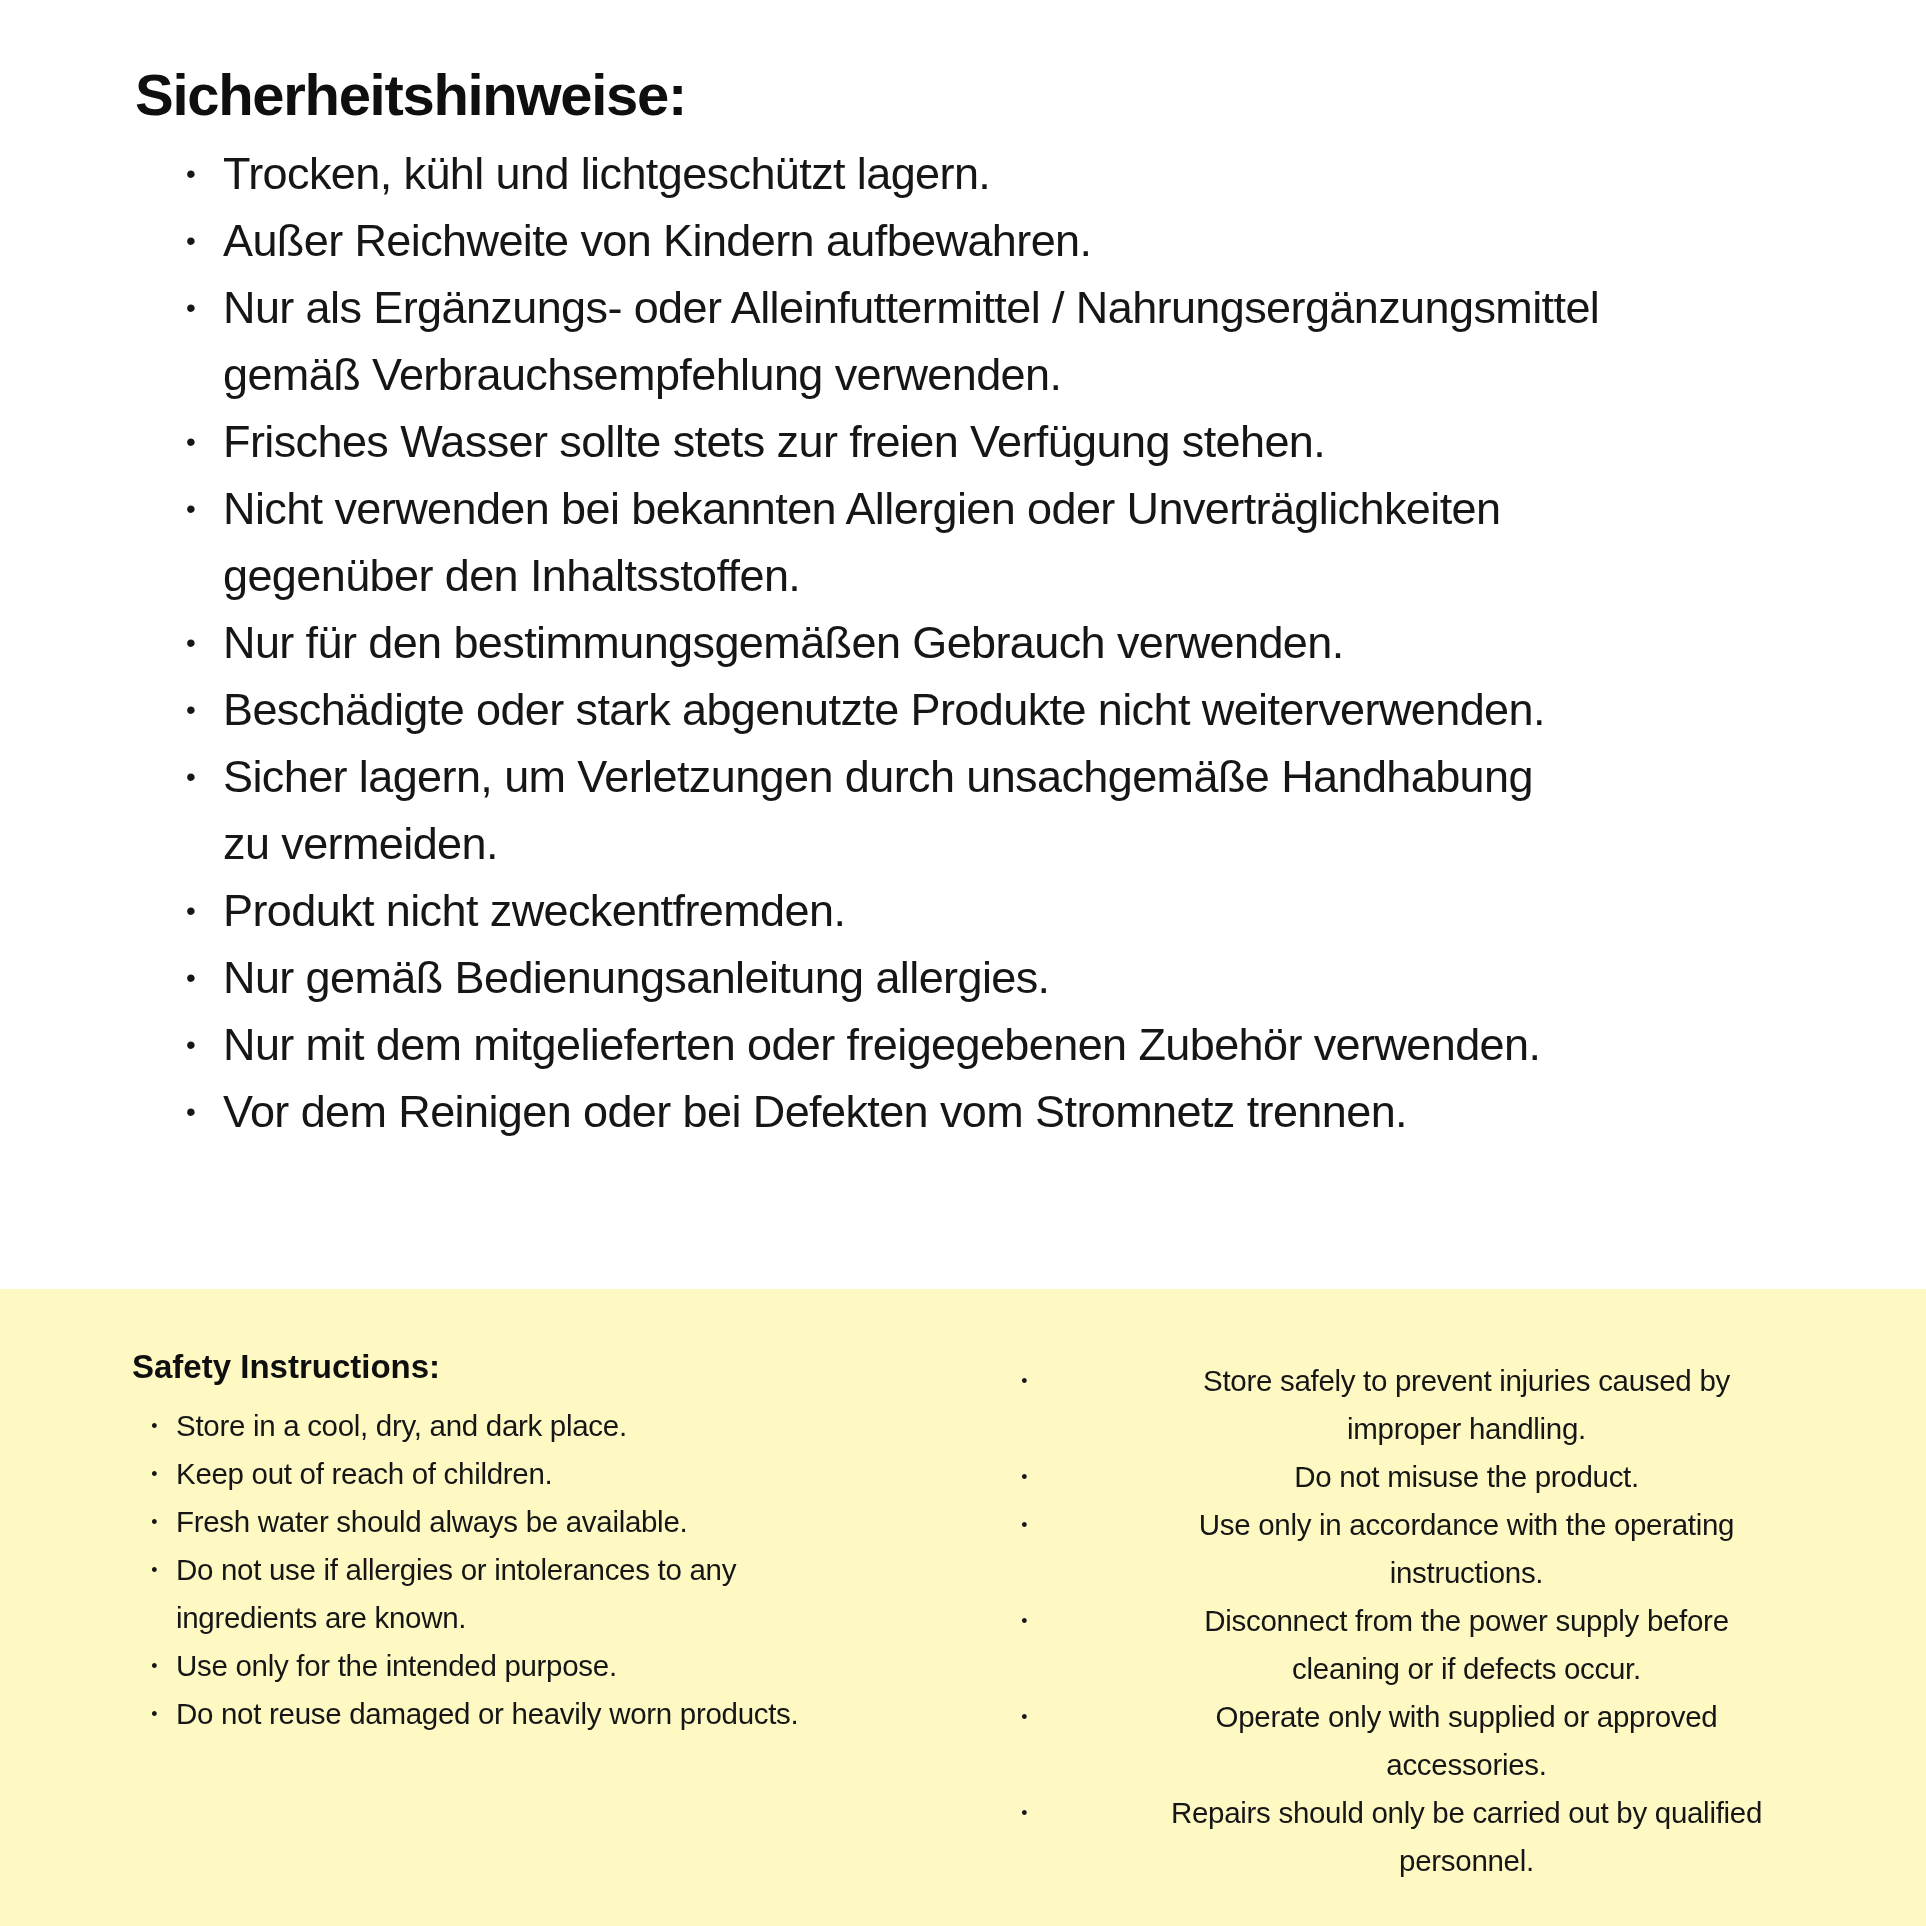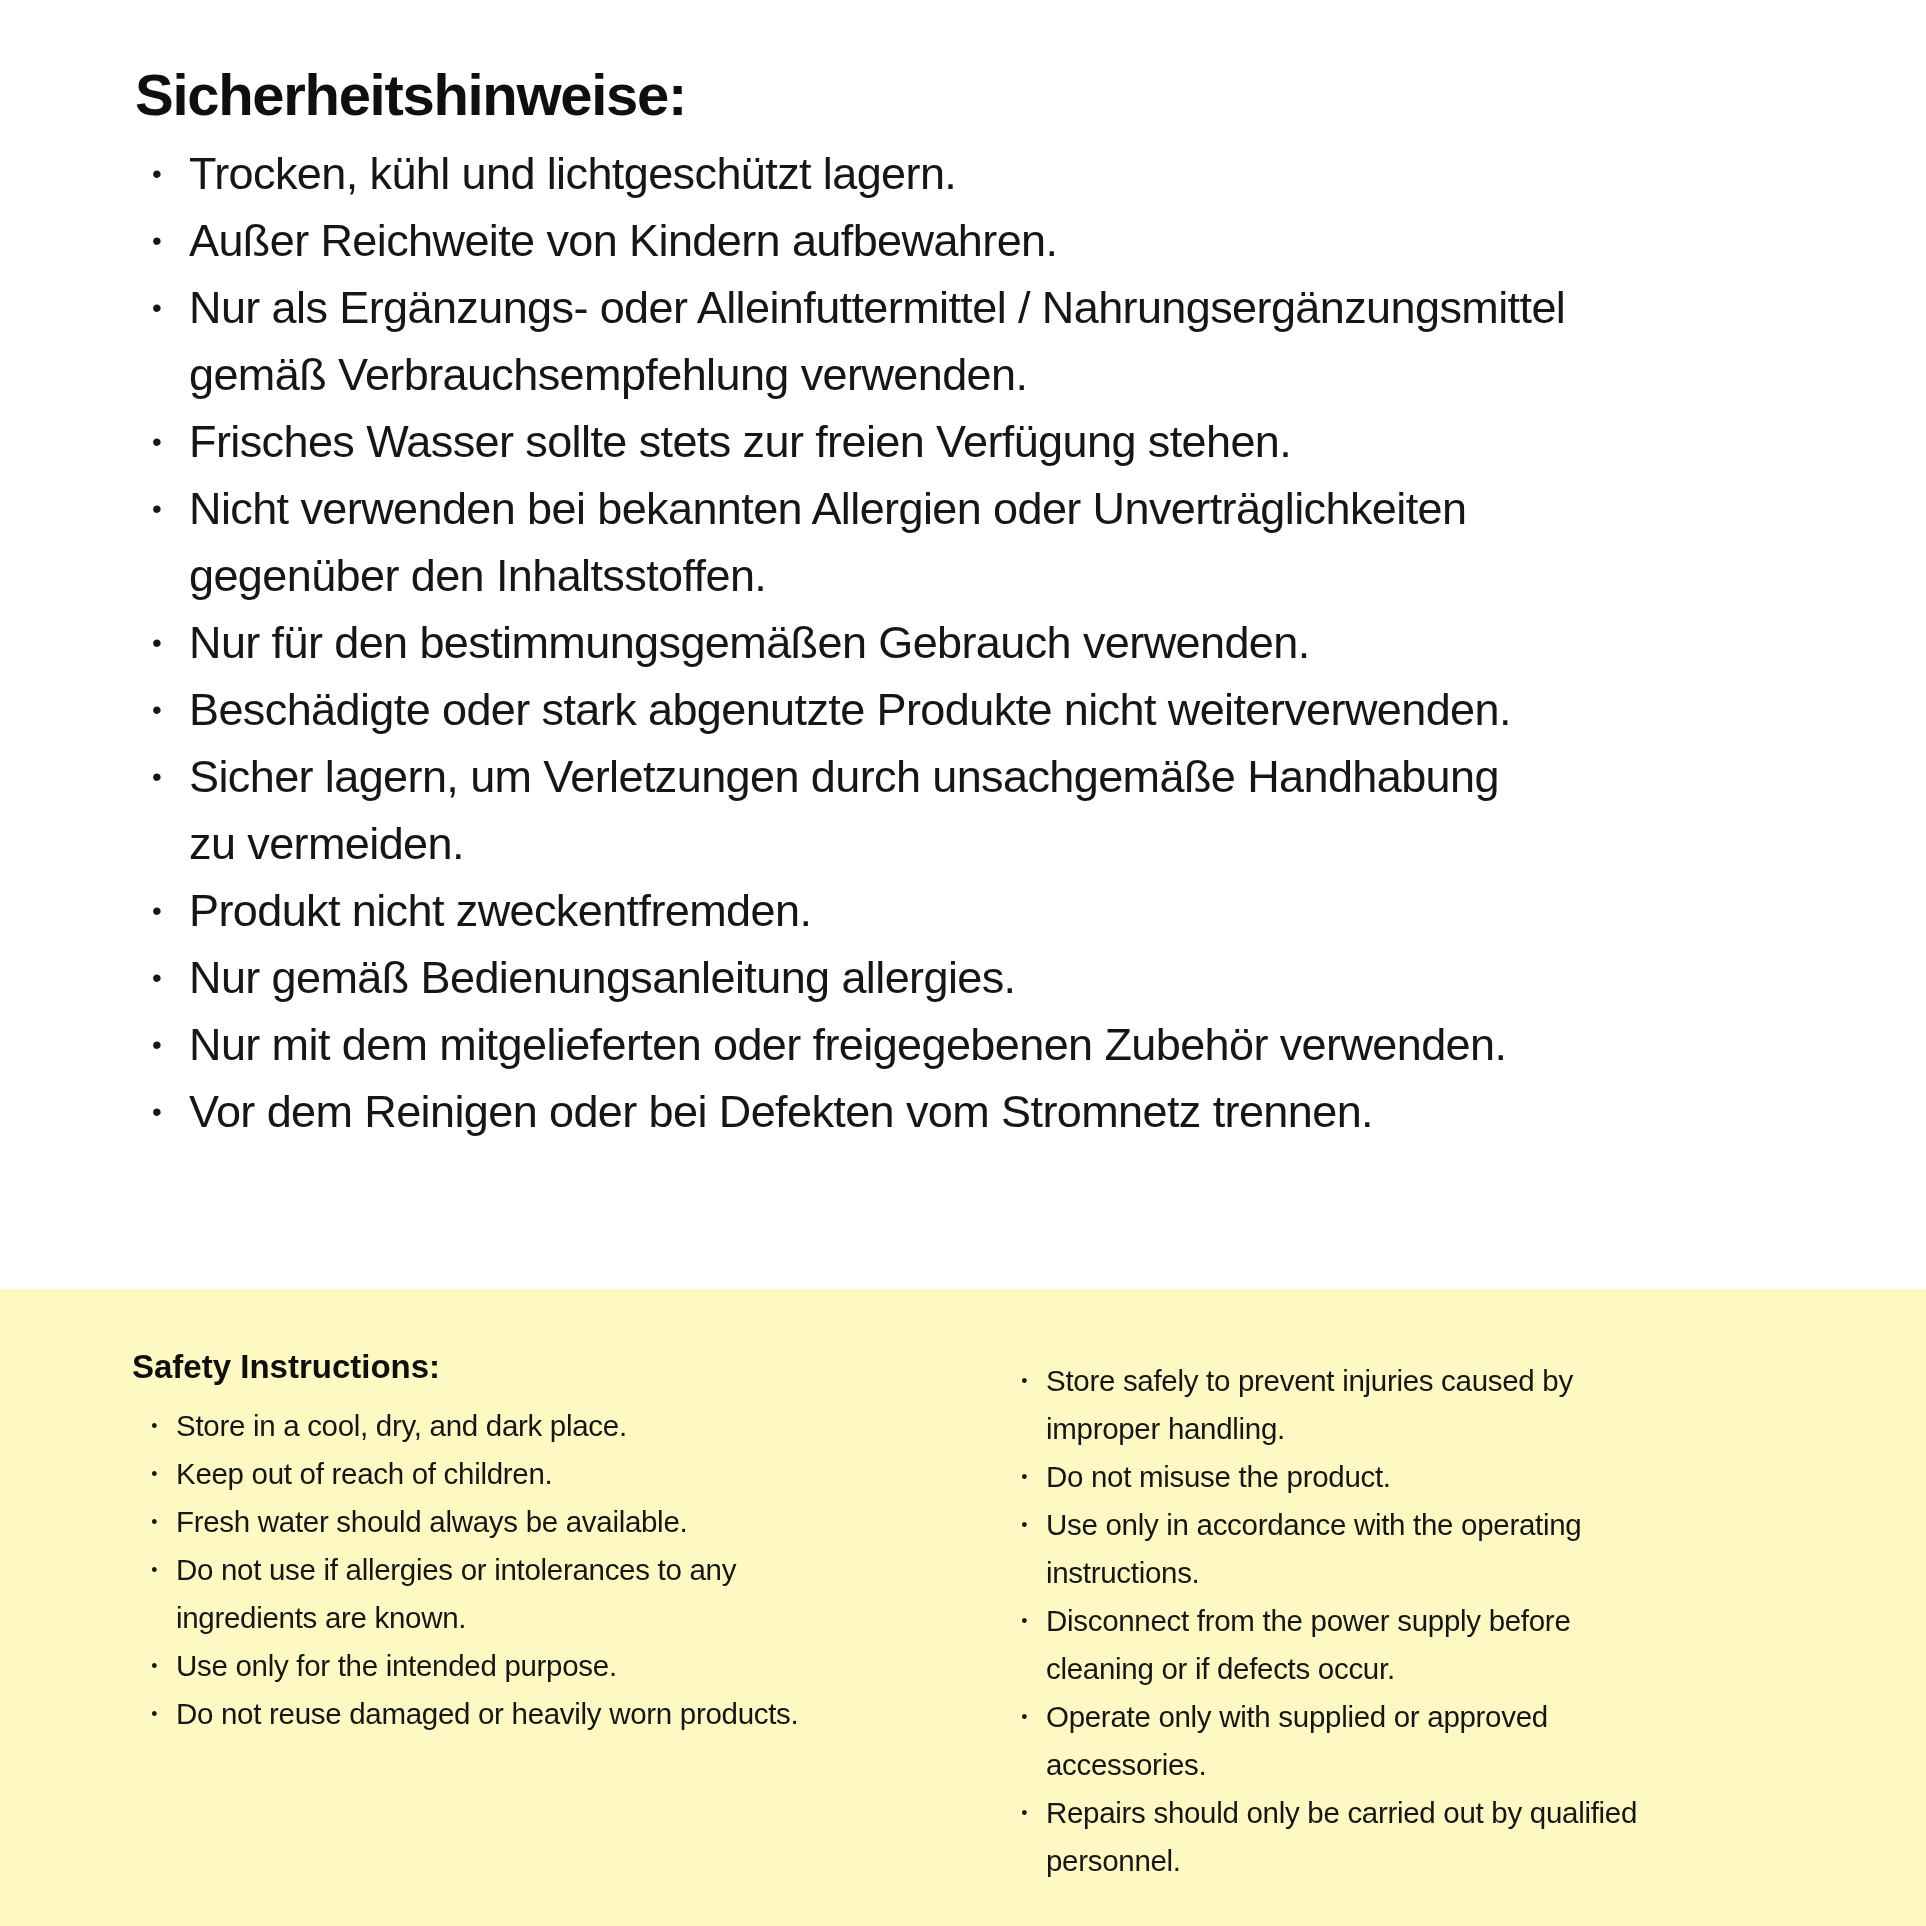--- a/index.html
+++ b/index.html
@@ -30,21 +30,21 @@
     left: 135px; top: 66px;
     margin: 0;
     font-size: 58px;
     line-height: 1;
     font-weight: 700;
     letter-spacing: -1.3px;
     color: #0f0f0f;
   }
   .de-list {
     position: absolute;
-    left: 148px; top: 140px;
+    left: 182px; top: 140px;
     width: 1701px;
     margin: 0; padding: 0;
     list-style: none;
     font-size: 45px;
     line-height: 67px;
     letter-spacing: -0.6px;
   }
   .de-list li {
     position: relative;
     padding-left: 41px;
@@ -66,20 +66,21 @@
   }
   .en-col-left {
     position: absolute;
     left: 132px; top: 58px;
     width: 847px;
   }
   .en-col-right {
     position: absolute;
     left: 1020px; top: 68px;
     width: 867px;
+    text-align: center;
   }
   .en-title {
     margin: 0 0 15.4px 0;
     font-size: 33px;
     line-height: 40px;
     font-weight: 700;
     color: #0f0f0f;
   }
   .en-list {
     margin: 0; padding: 0;

